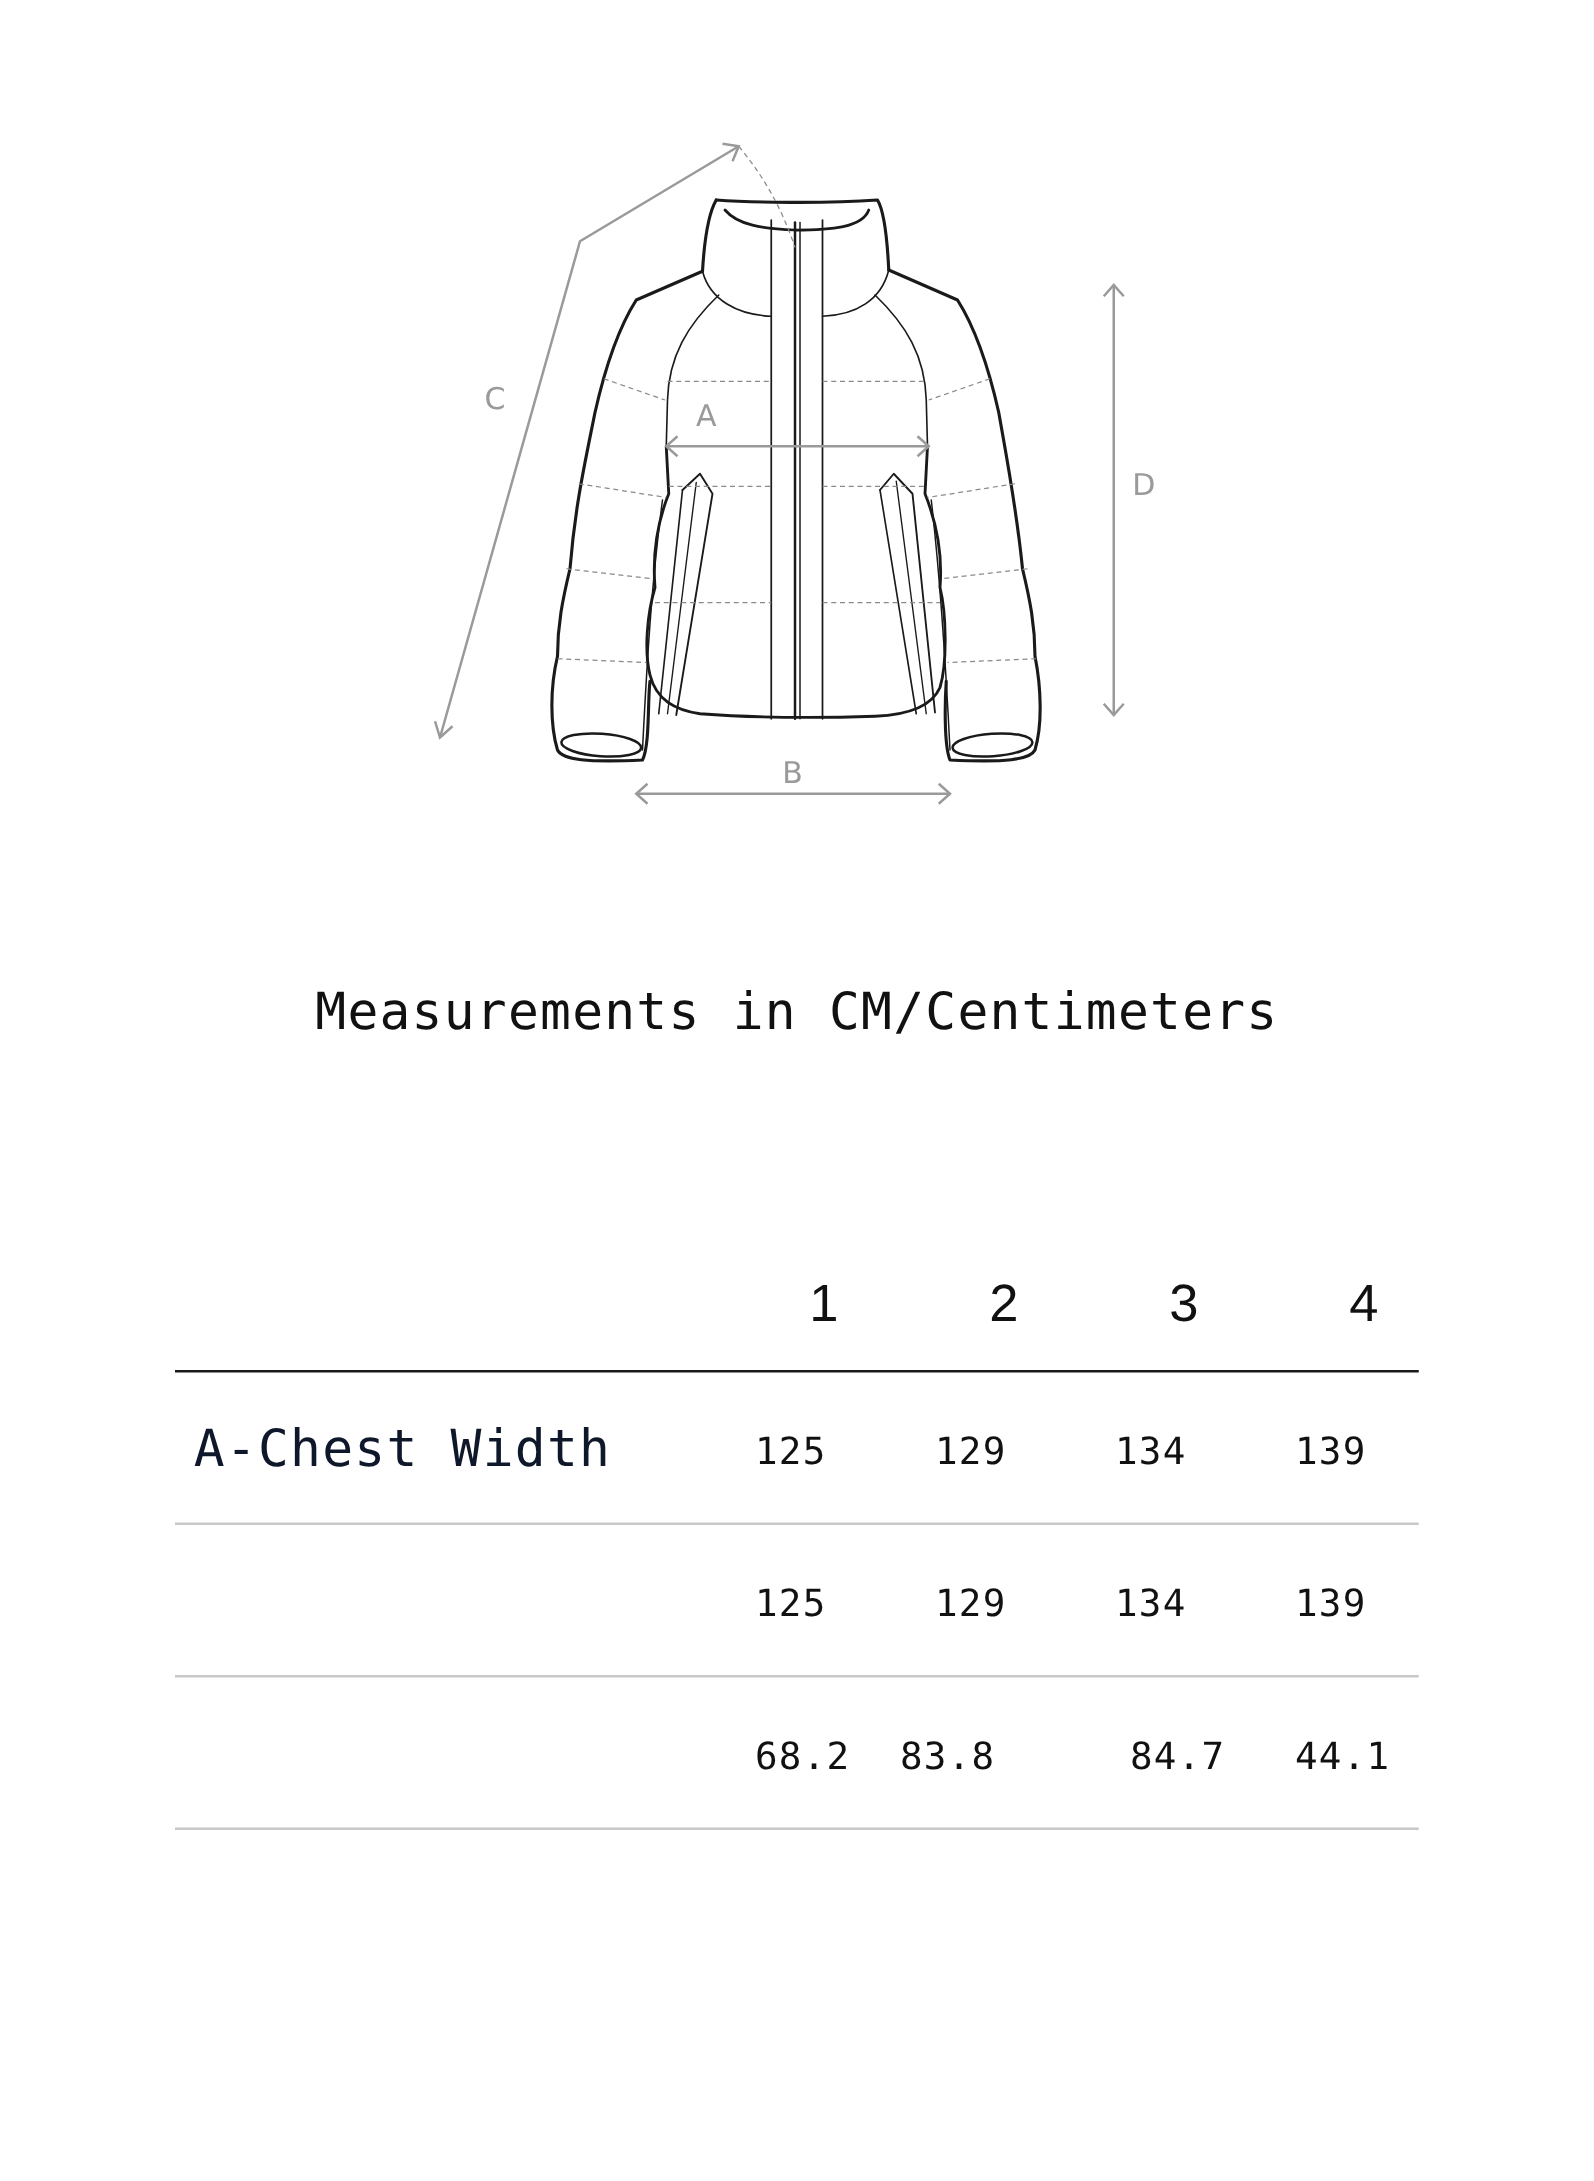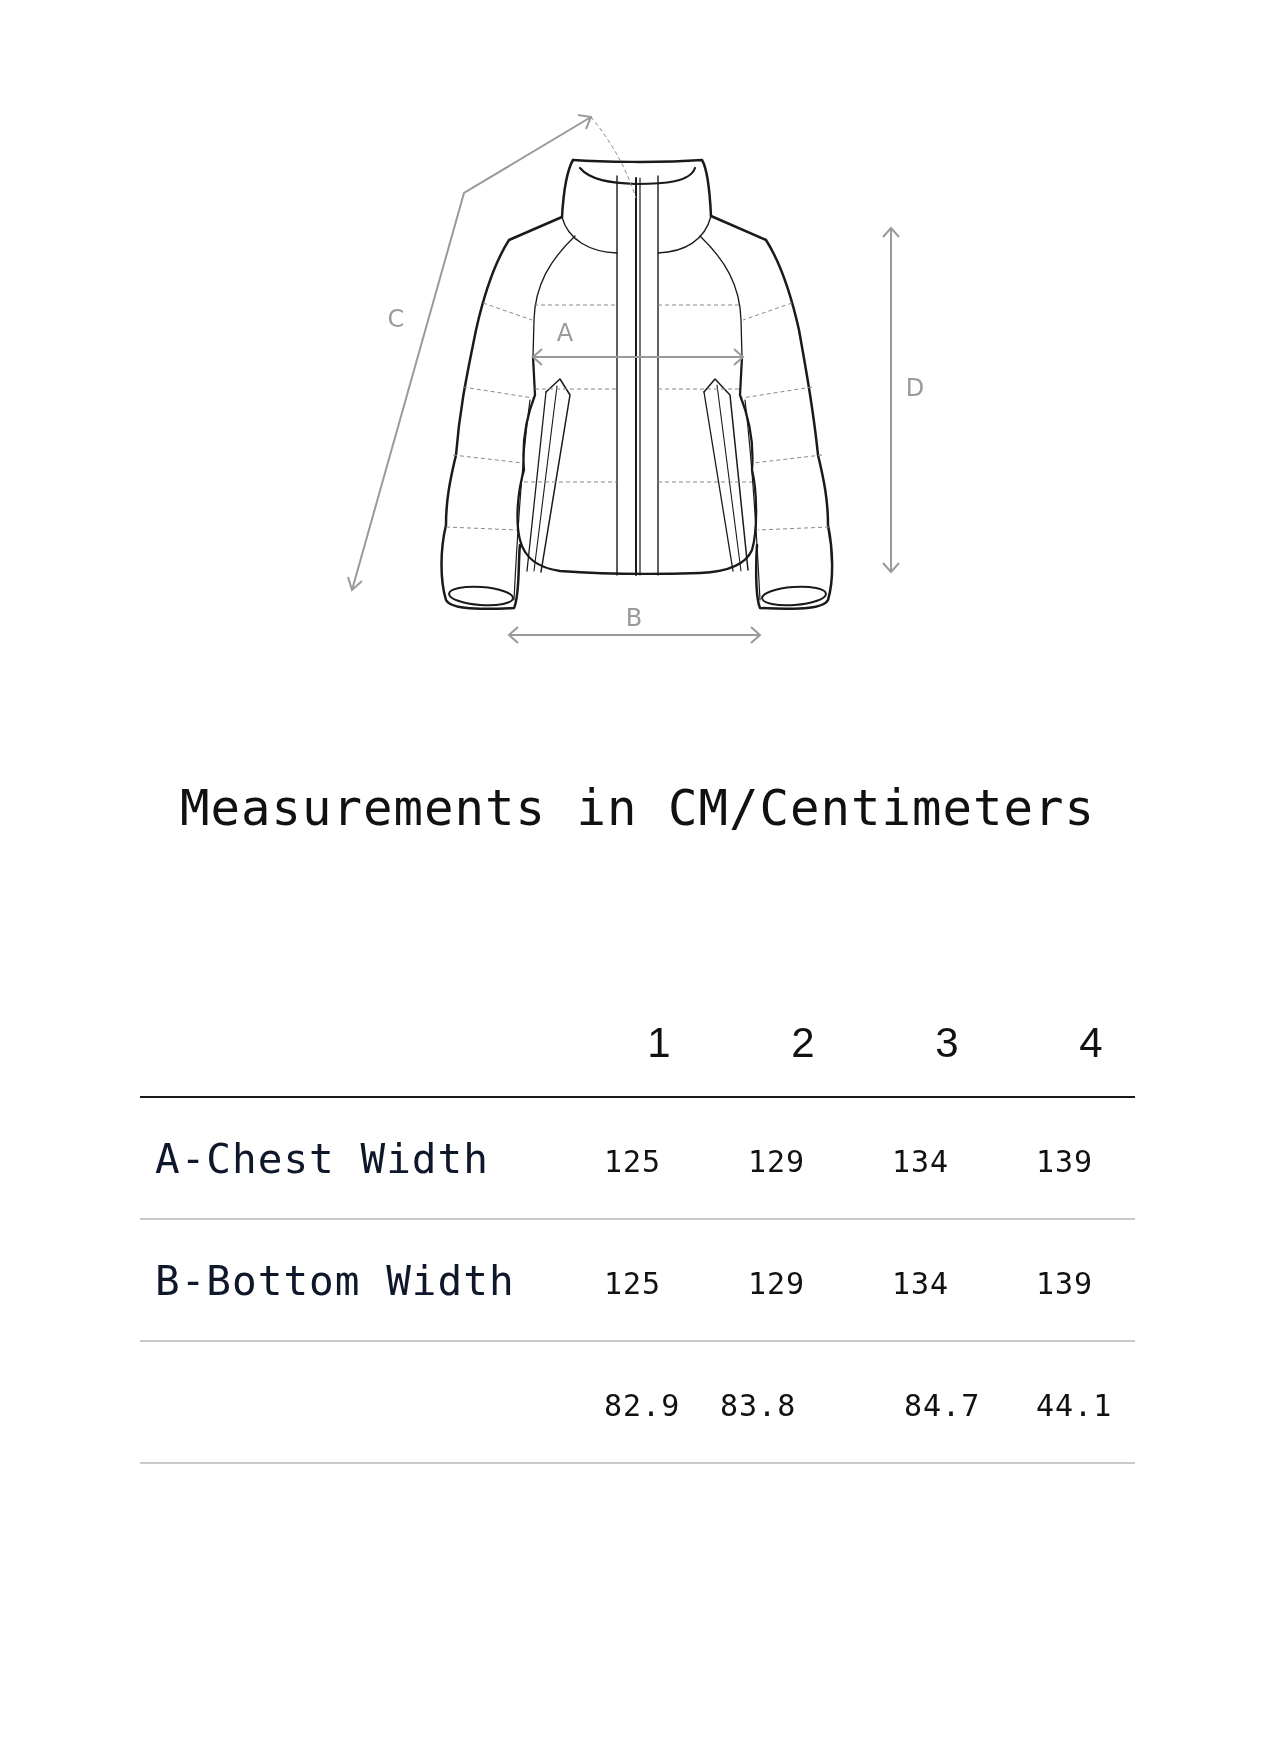--- a/index.html
+++ b/index.html
@@ -2,21 +2,21 @@
 <html><head>
 <meta charset="utf-8">
 <style>
   html, body { margin: 0; padding: 0; background: #ffffff; }
   body { width: 1275px; height: 1745px; position: relative; overflow: hidden; color: #111111; }
   .diagram { position: absolute; left: 0; top: 0; width: 1275px; height: 700px; }
   .diagram svg { width: 1275px; height: 700px; display: block; }
   .dlabel { font-family: "DejaVu Sans", sans-serif; font-size: 24px; fill: #9a9a9a; }
   .title {
     position: absolute; left: 0; top: 784px; width: 1275px; text-align: center;
-    font-family: "DejaVu Sans Mono", monospace; font-size: 49px; letter-spacing: 1px;
+    font-family: "DejaVu Sans Mono", monospace; font-size: 41px; letter-spacing: 1px;
     color: #111; line-height: 50px; white-space: nowrap;
   }
   .size-table { position: absolute; left: 140px; top: 1000px; width: 995px; }
   .thead { position: relative; height: 96px; border-bottom: 2px solid #1a1a1a; }
   .th {
     position: absolute; top: 19px; width: 80px; margin-left: -40px; text-align: center;
     font-family: "Liberation Sans", sans-serif; font-size: 42px; font-weight: 300; color: #111;
   }
   .trow { position: relative; height: 120px; border-bottom: 2px solid #c8c8c8; }
   .rlabel {
@@ -131,27 +131,26 @@
 
   <div class="trow">
     <div class="rlabel">A-Chest Width</div>
     <div class="cell" style="left:519px">125</div>
     <div class="cell" style="left:663px">129</div>
     <div class="cell" style="left:807px">134</div>
     <div class="cell" style="left:951px">139</div>
   </div>
 
   <div class="trow">
-    <div class="rlabel">B-Bottom Width</div>
     <div class="cell" style="left:519px">125</div>
     <div class="cell" style="left:663px">129</div>
     <div class="cell" style="left:807px">134</div>
     <div class="cell" style="left:951px">139</div>
   </div>
 
   <div class="trow">
-    <div class="cell" style="left:519px">82.9</div>
+    <div class="cell" style="left:519px">68.2</div>
     <div class="cell" style="left:635px">83.8</div>
     <div class="cell" style="left:819px">84.7</div>
     <div class="cell" style="left:951px">44.1</div>
   </div>
 
 </div>
 
 </body></html>

